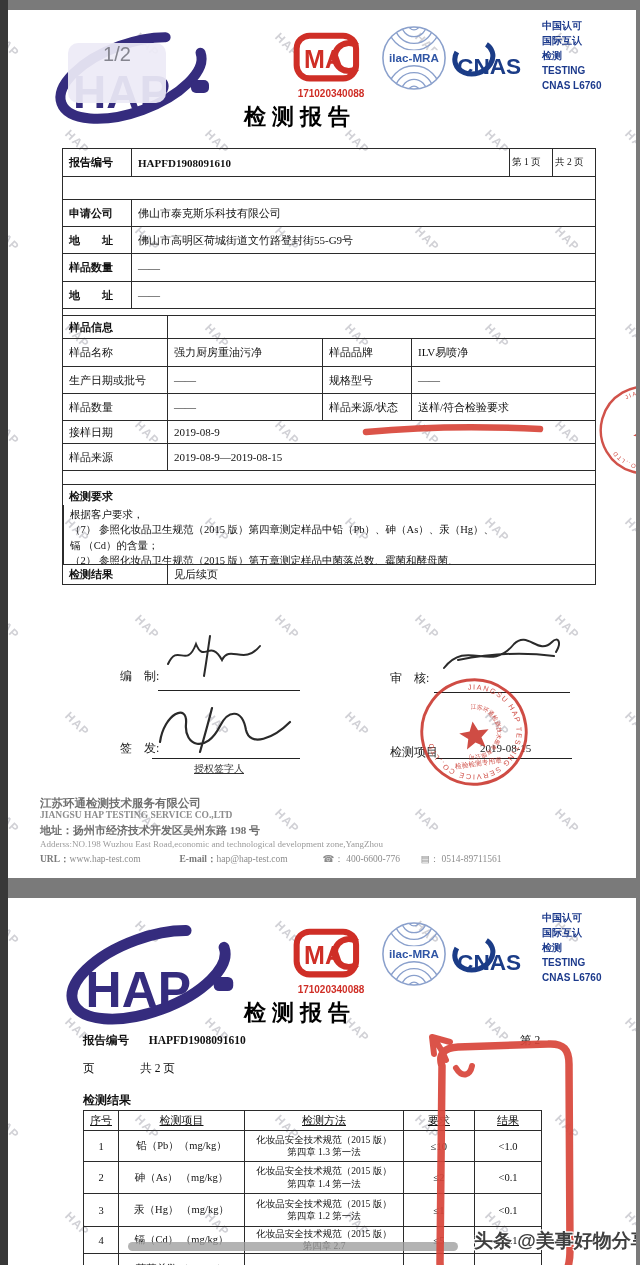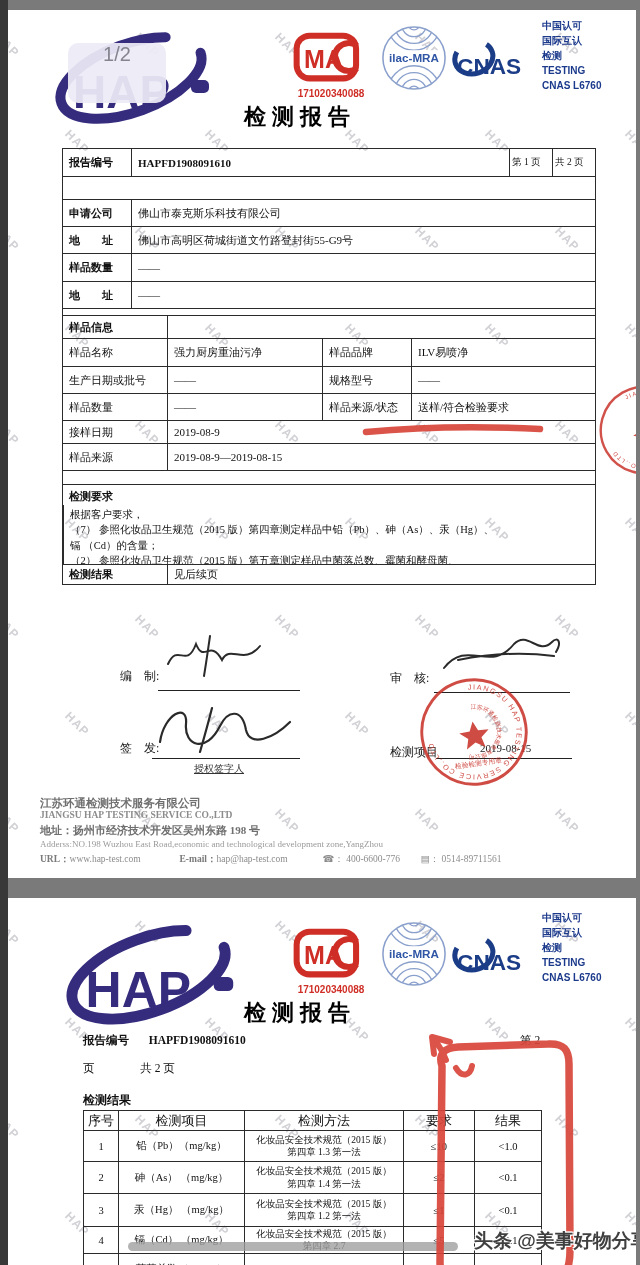--- a/index.html
+++ b/index.html
@@ -37,21 +37,21 @@
   
   .f-cn{font-weight:bold;font-size:11.5px;color:#6f6f6f;}
   .f-en{font-size:9.5px;color:#8c8c8c;font-family:"Liberation Serif",serif;}
   .f-contact{font-size:9.5px;color:#8c8c8c;white-space:nowrap;}
   .f-contact b{color:#7a7a7a;}
   
   .t2{position:absolute;left:75px;top:212px;width:457px;border:1.2px solid #2b2b2b;font-size:10.5px;}
   .t2 .c{justify-content:center;text-align:center;padding:1px 2px;}
   .m2{display:block;font-size:9.5px;line-height:12.5px;white-space:nowrap;text-align:center;
       align-self:center;}
-  .hdr{font-size:13px;}
+  .hdr{font-size:11px;text-decoration:underline;}
   
   .overlay{position:absolute;pointer-events:none;}
   .toutiao{font:bold 19px "Liberation Sans",sans-serif;color:#3f3f3f;white-space:nowrap;
     text-shadow:-1px -1px 0 #fff,1px -1px 0 #fff,-1px 1px 0 #fff,1px 1px 0 #fff,0 1px 0 #fff,0 -1px 0 #fff;}
   .grayband{background:rgba(158,158,158,.78);border-radius:5px;filter:blur(.4px);}
 </style>
 </head>
 <body>
 
 <div class="screen">

